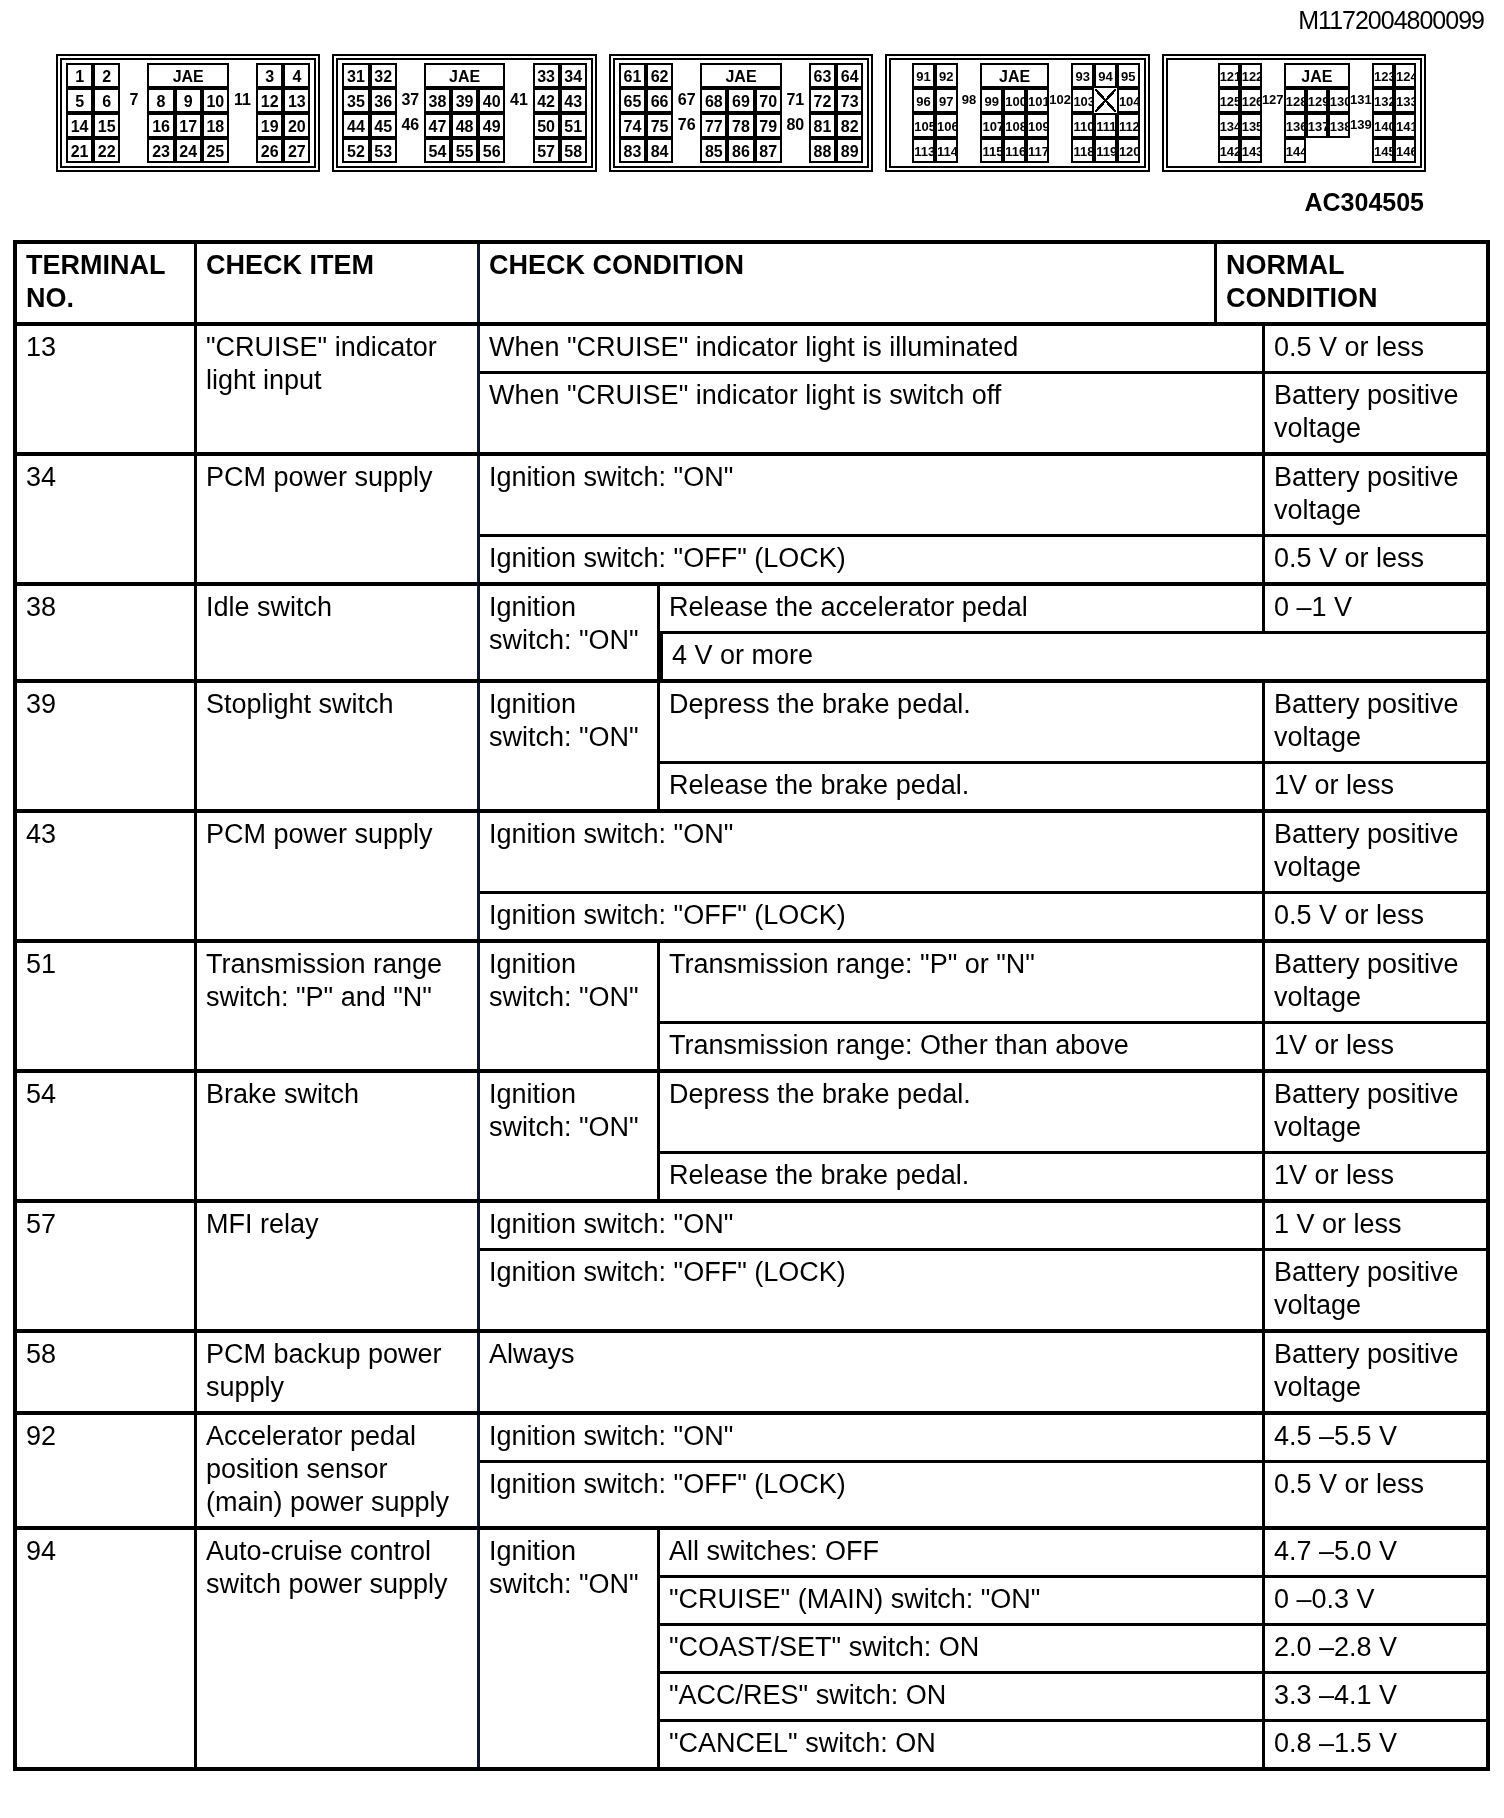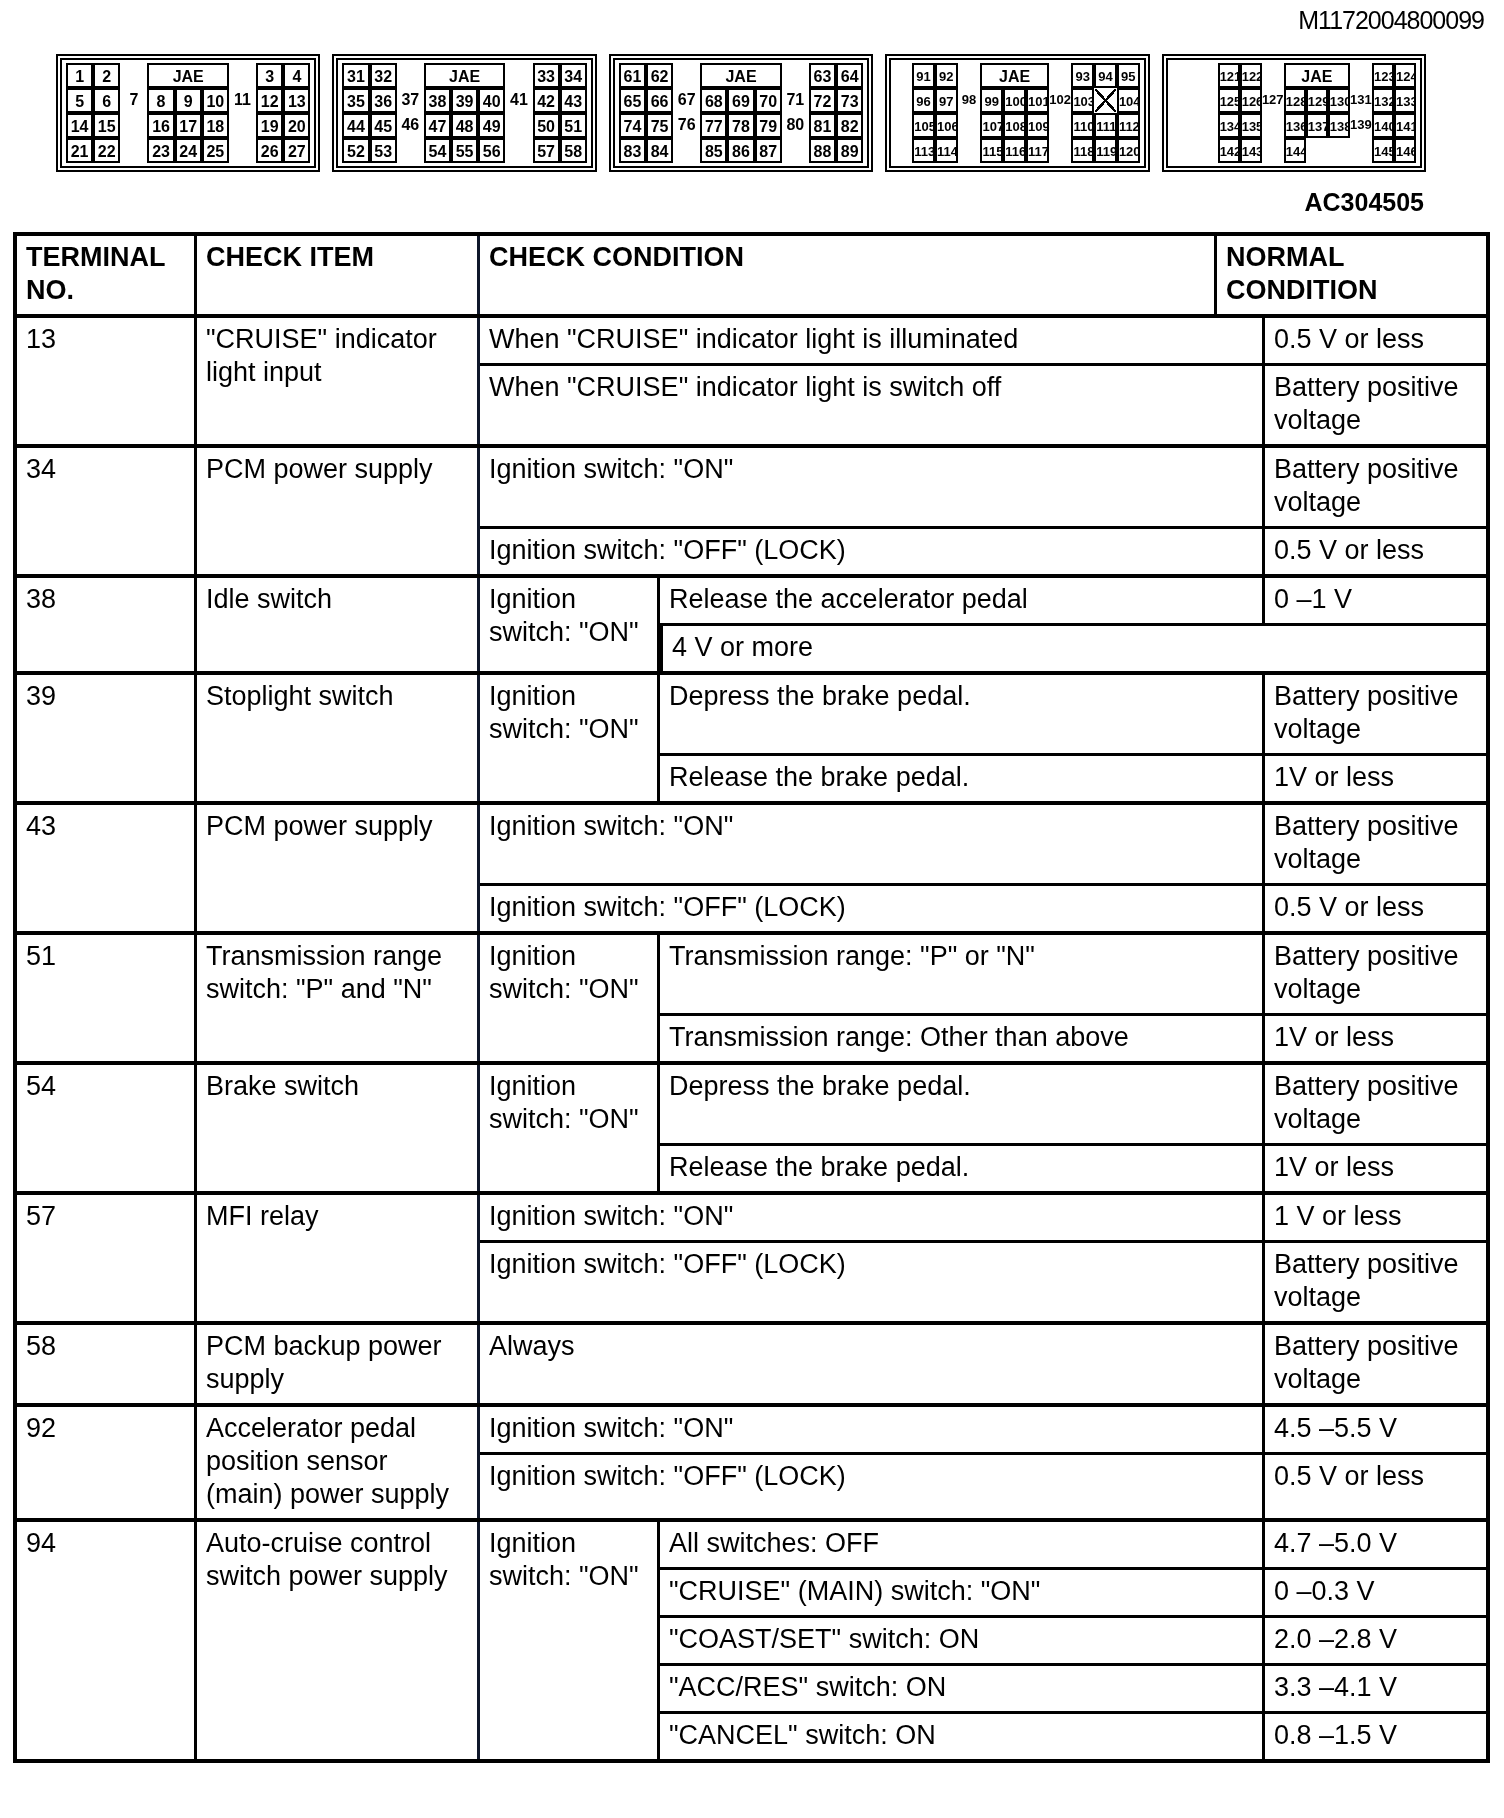--- a/index.html
+++ b/index.html
@@ -20,21 +20,21 @@
   .pin-grid.small .pin.j{font-size:16px;}
   .pin.x{position:relative;}
   .pin.x::before{content:"";position:absolute;inset:1px;
     background:
       linear-gradient(to top right, transparent 46%, #000 46%, #000 54%, transparent 54%),
       linear-gradient(to bottom right, transparent 46%, #000 46%, #000 54%, transparent 54%);}
 
   .figure-code{position:absolute;top:188px;right:80px;font-weight:bold;font-size:25px;}
 
   
-  .check-table{position:absolute;left:13px;top:232px;width:1477px;box-sizing:border-box;
+  .check-table{position:absolute;left:13px;top:240px;width:1477px;box-sizing:border-box;
                border:4px solid #000;font-size:27px;line-height:33px;}
   .t-row{display:flex;border-top:4px solid #000;align-items:stretch;}
   .t-row:first-child{border-top:none;}
   .t-row.header{font-weight:bold;}
   .cell{box-sizing:border-box;padding:5px 9px 7px 9px;}
   .col-terminal{width:180px;border-right:3px solid #000;flex:none;}
   .col-item{width:283px;border-right:3px solid #0f172a;flex:none;}
   .col-cond-head{flex:1;}
   .col-normal-head{width:272px;border-left:3px solid #000;flex:none;}
   .cond-area{flex:1;display:flex;flex-direction:column;}

